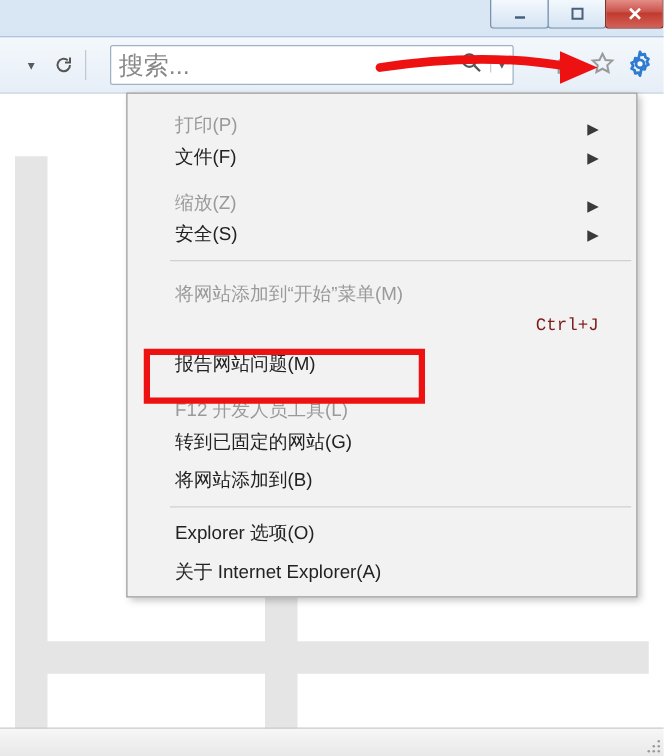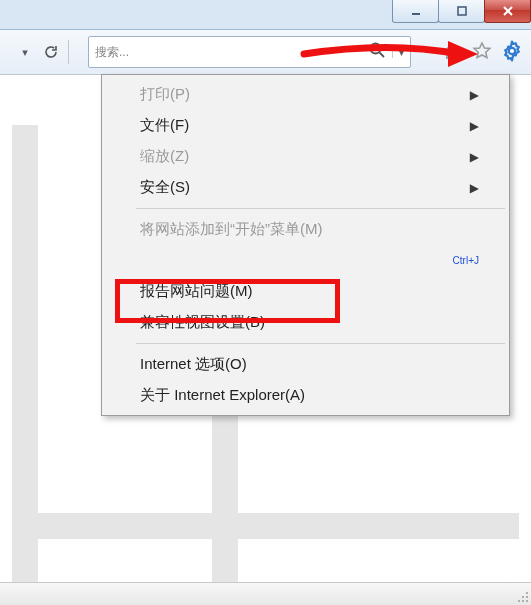--- a/index.html
+++ b/index.html
@@ -91,21 +91,21 @@
     height: 30px;
     background: #fff;
     border: 1px solid #9fb2c5;
     border-radius: 2px;
     display:flex;
     align-items:center;
     padding:0 6px;
   }
   .searchbox span.ph {
     color:#888;
-    font-size:12px;
+    font-size:20px;
     flex:1;
     white-space:nowrap;
     overflow:hidden;
   }
   .searchbox .mag {
     color:#5a5a5a;
     font-size:16px;
     padding:0 6px 0 4px;
   }
   .searchbox .chev {
@@ -185,25 +185,26 @@
     position:relative;
     height:31px;
     display:flex;
     align-items:center;
     padding-left:36px;
     padding-right:28px;
     font-size:15px;
     color:#222;
     white-space:nowrap;
   }
-  .menu-item.disabled { color:#9a9a9a; }
+  .menu-item.disabled { color:#9a9a9a;align-items:flex-end; }
   .menu-item .shortcut {
     margin-left:auto;
-    color:#1d4ed8;
-    font-size:10px;
+    color:#7f1d1d;
+    font-size:14px;
+    font-family:Liberation Mono, monospace;
   }
   .menu-item .sub {
     margin-left:auto;
     color:#3a3a3a;
     font-size:12px;
   }
   .menu-sep {
     height:1px;
     background:#d0d0d0;
     margin:5px 2px 5px 32px;
@@ -336,28 +337,34 @@
 
     <div class="menu-item disabled">
       <span>将网站添加到“开始”菜单(M)</span>
     </div>
     <div class="menu-item">
       <span class="shortcut">Ctrl+J</span>
     </div>
     <div class="menu-item">
       <span>报告网站问题(M)</span>
     </div>
-    <div class="menu-item">
-      <span>兼容性视图设置(B)</span>
+    <div class="menu-item disabled">
+      <span>F12 开发人员工具(L)</span>
+    </div>
+    <div class="menu-item">
+      <span>转到已固定的网站(G)</span>
+    </div>
+    <div class="menu-item">
+      <span>将网站添加到(B)</span>
     </div>
 
     <div class="menu-sep"></div>
 
     <div class="menu-item">
-      <span>Internet 选项(O)</span>
+      <span>Explorer 选项(O)</span>
     </div>
     <div class="menu-item">
       <span>关于 Internet Explorer(A)</span>
     </div>
   </div>
 
   <div class="arrow">
     <svg width="180" height="34" viewBox="0 0 180 34">
       <path d="M4 17 Q 90 4 158 17" fill="none" stroke="#e11" stroke-width="7" stroke-linecap="round"></path>
       <path d="M148 4 L178 17 L148 30 Z" fill="#e11"></path>

